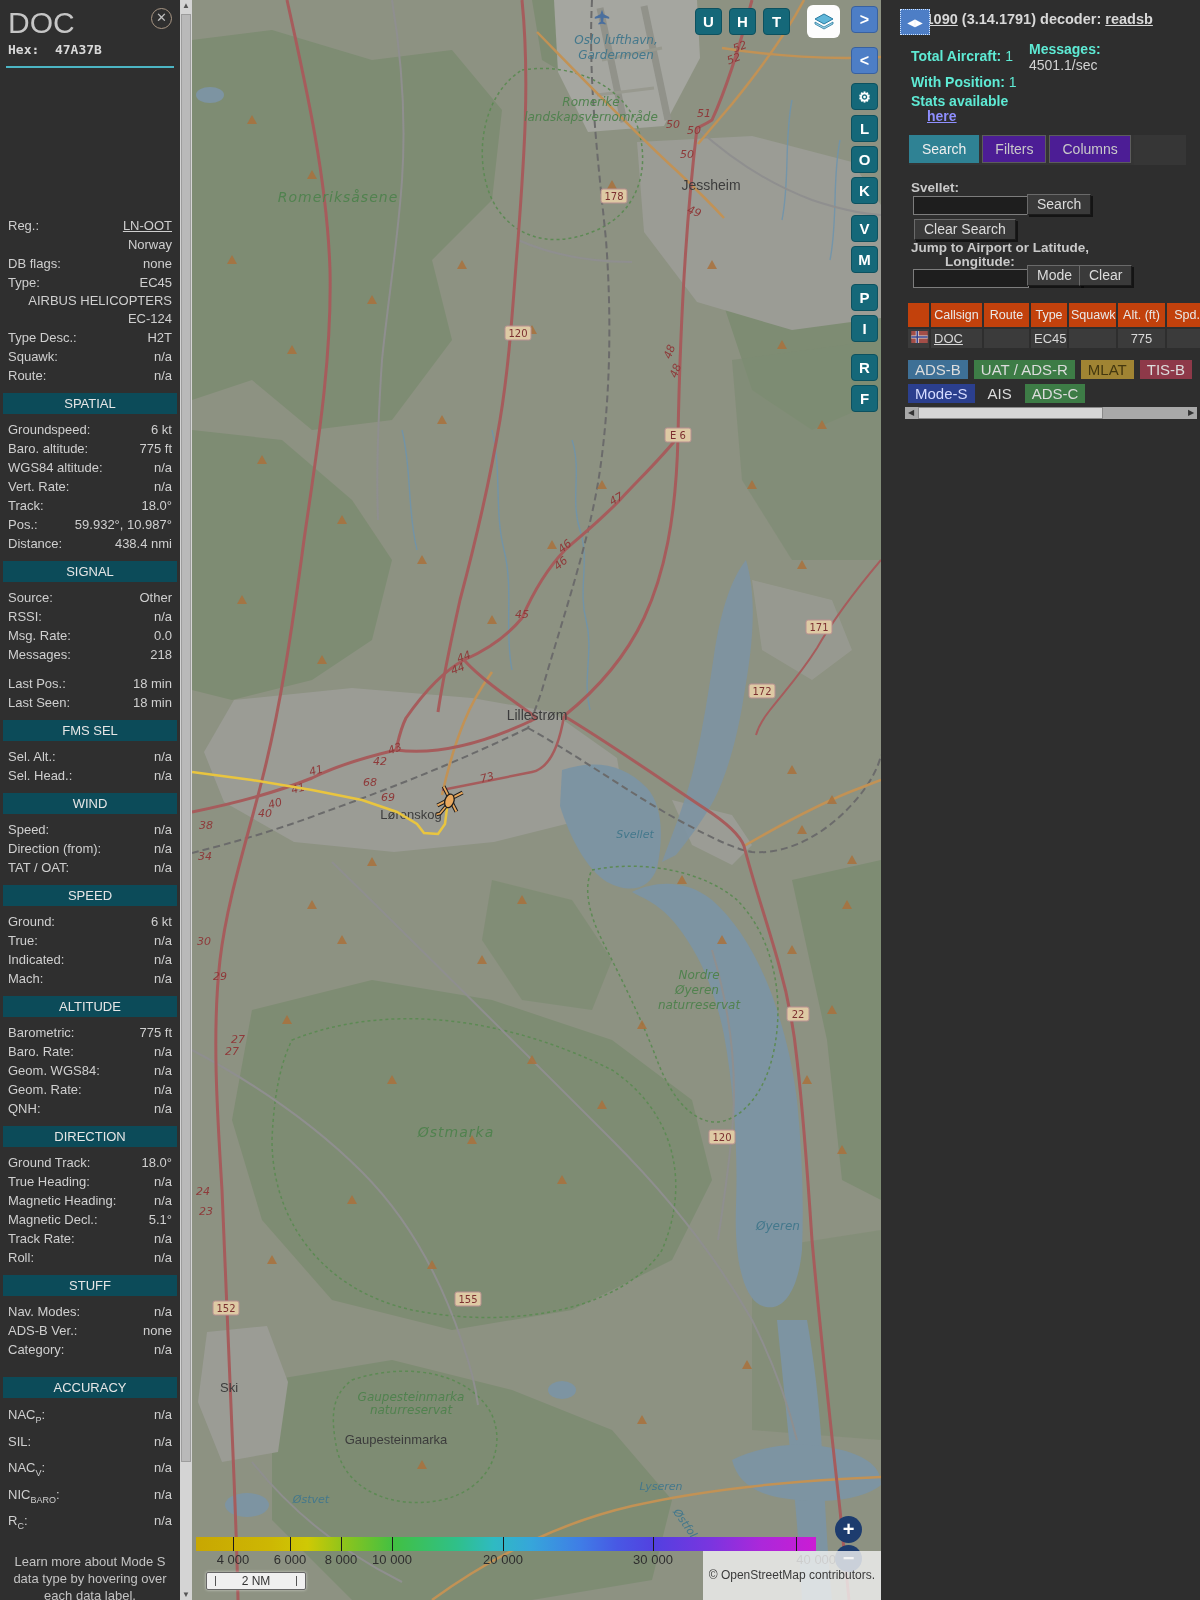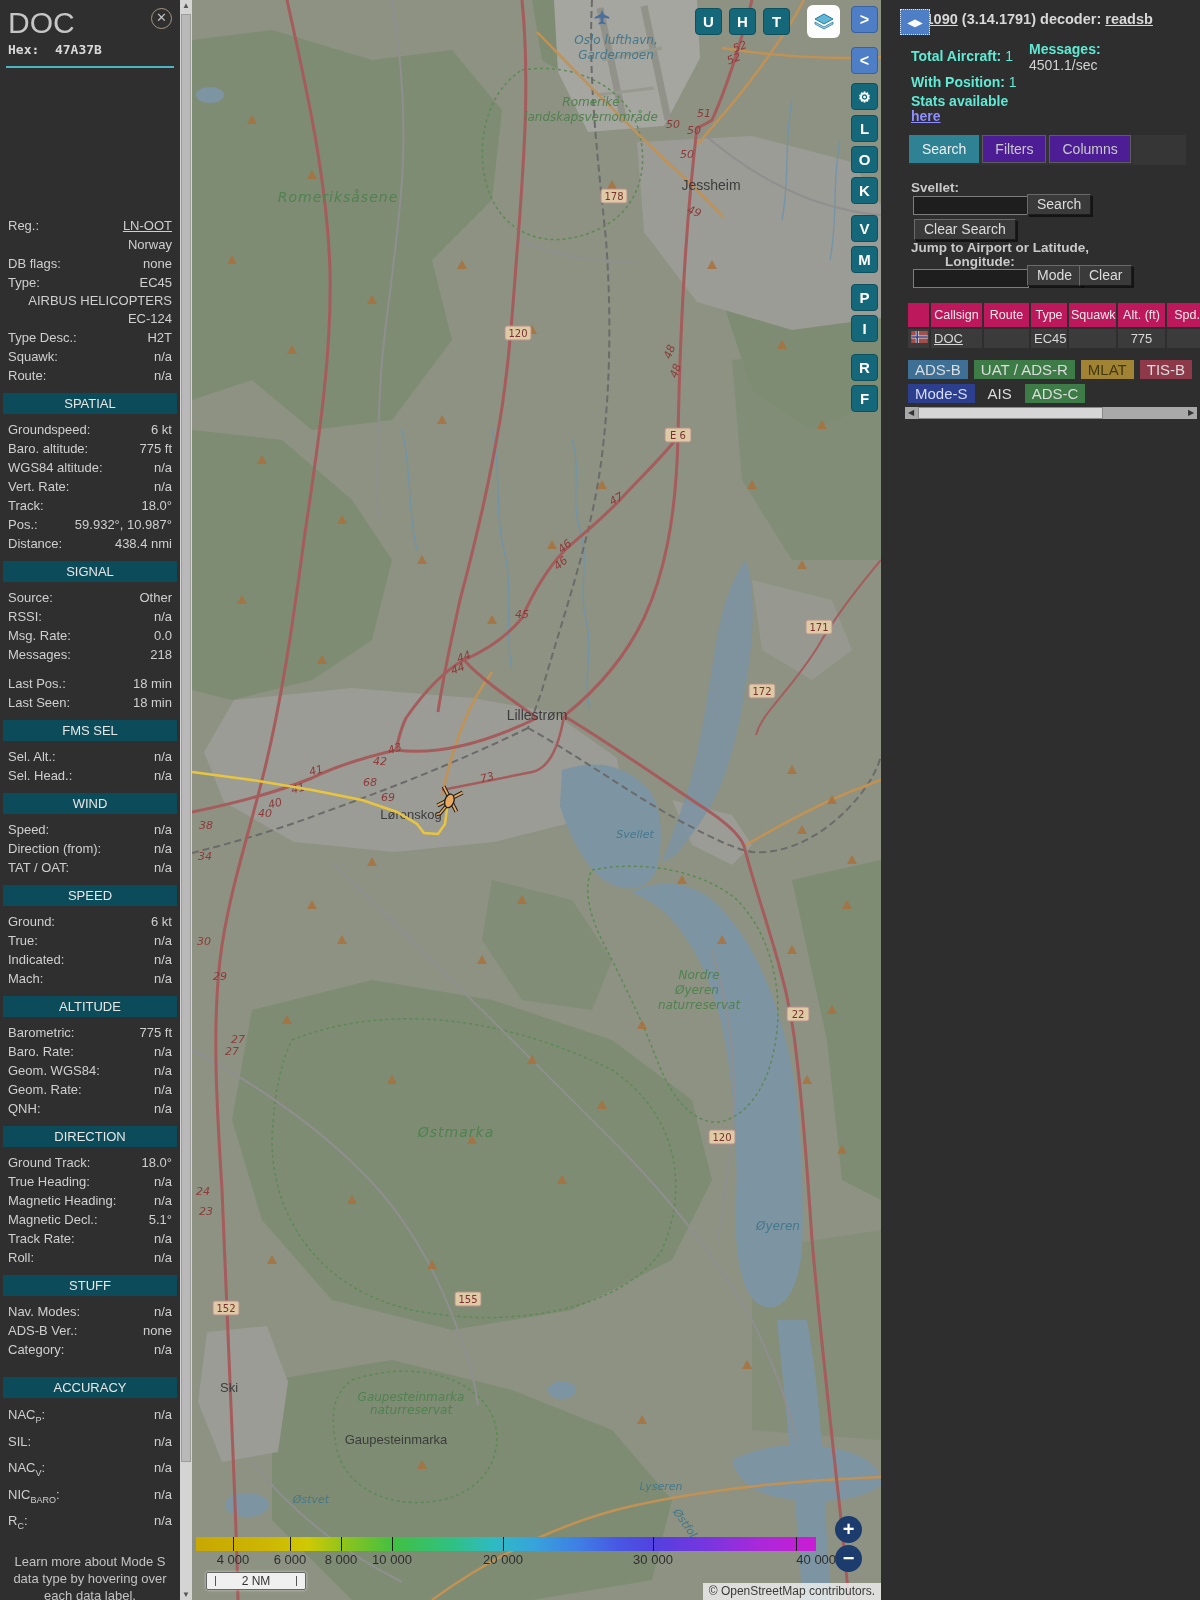--- a/index.html
+++ b/index.html
@@ -57,21 +57,21 @@
   .cbtick{position:absolute;top:1537px;width:1px;height:14px;background:#1a1a1a;}
   .cblab{position:absolute;top:1552px;font-size:13px;color:#2e2e2e;transform:translateX(-50%);
          font-family:"Liberation Sans",sans-serif;}
   #scalebar{position:absolute;left:14px;top:1572px;width:100px;height:18px;background:#f0f0f0;
             border:1px solid #666;box-sizing:border-box;font-size:12px;color:#333;text-align:center;
             line-height:16px;border-radius:2px;box-shadow:0 0 3px rgba(255,255,255,.6);}
   #scalebar i{position:absolute;top:3px;bottom:3px;width:1px;background:#555;font-style:normal;}
   .zbtn{position:absolute;left:643px;width:27px;height:27px;border-radius:50%;background:#1d3c6e;
         color:#fff;font-size:20px;font-weight:bold;display:flex;align-items:center;justify-content:center;}
   #attrib{position:absolute;right:0;bottom:0;height:17px;background:rgba(240,240,240,.82);
-          color:#3a3a3a;font-size:12px;line-height:17px;padding:0 6px;}
+          color:#3a3a3a;font-size:12px;line-height:17px;padding:16px 6px;}
   
   #panel{position:absolute;left:881px;top:0;width:319px;height:1600px;background:#2e2e2e;color:#d2d2d2;}
   .abs{position:absolute;}
   .p-title{left:26px;top:11px;font-size:14.5px;font-weight:bold;white-space:nowrap;color:#d8d8d8;}
   .p-toggle{left:19px;top:9px;width:28px;height:24px;background:#4d7ec6;border:1px dotted #cfe4ff;
             color:#fff;font-size:10px;display:flex;align-items:center;justify-content:center;z-index:2;}
   .p-bold{font-weight:bold;font-size:14px;color:#5eead4;}
   .p-link{color:#8f8fff;text-decoration:underline;font-weight:bold;font-size:14px;}
   #tabs{left:28px;top:135px;width:277px;height:30px;display:flex;gap:3px;background:#343434;}
   .tab{height:28px;padding:0 12px;display:flex;align-items:center;background:#4c1d95;
@@ -79,21 +79,21 @@
   .tab.active{background:#2f8294;border-color:#2f8294;color:#efefef;}
   .tab-fill{flex:1;background:#363636;}
   .p-label{font-weight:bold;font-size:13.5px;color:#c9c9c9;}
   .p-input{position:absolute;width:108px;height:17px;background:#1e1e1e;border:1px solid #7d7d7d;
            color:#ddd;font-size:12px;padding:0 3px;box-sizing:content-box;}
   .pbtn{position:absolute;background:#3a3a3a;border:1px solid #1c1c1c;border-top-color:#6a6a6a;
         border-left-color:#6a6a6a;box-shadow:2px 2px 0 rgba(0,0,0,.55);color:#dcdcdc;font-size:14px;
         padding:1px 9px;line-height:17px;}
   #actable{left:27px;top:303px;}
   .t-hrow,.t-drow{display:flex;gap:2px;margin-bottom:2px;}
-  .t-h{background:#be185d;color:#e9e9e9;font-size:12.5px;padding:5px 2px;text-align:center;
+  .t-h{background:#c2410c;color:#e9e9e9;font-size:12.5px;padding:5px 2px;text-align:center;
        box-sizing:border-box;}
   .t-c{background:#3b3b3b;color:#d8d8d8;font-size:13px;padding:1px 3px;height:19px;line-height:17px;
        box-sizing:border-box;}
   #legend1,#legend2{left:27px;white-space:nowrap;}
   .lgd{display:inline-block;font-size:15px;padding:1px 7px;margin-right:6px;}
   #hscroll{left:24px;top:407px;width:292px;height:12px;background:#a9a9a9;}
   #hscroll .thumb{position:absolute;left:13px;top:0;width:185px;height:12px;background:#d6d6d6;
                   border:1px solid #8a8a8a;box-sizing:border-box;}
   #hscroll .arr{position:absolute;top:0;width:12px;height:12px;font-size:8px;line-height:12px;
                 text-align:center;color:#333;}
@@ -625,21 +625,21 @@
 
     <div class="abs p-bold" style="left:30px;top:48px;">
       <span>Total Aircraft:</span> <span style="font-weight:normal;">1</span>
     </div>
     <div class="abs p-bold" style="left:148px;top:41px;">Messages:</div>
     <div class="abs" style="left:148px;top:57px;font-size:14px;">4501.1/sec</div>
     <div class="abs p-bold" style="left:30px;top:74px;">
       <span>With Position:</span> <span style="font-weight:normal;">1</span>
     </div>
     <div class="abs p-bold" style="left:30px;top:93px;">Stats available</div>
-    <div class="abs p-link" style="left:30px;top:108px;">here</div>
+    <div class="abs p-link" style="left:46px;top:108px;">here</div>
 
     <div class="abs" id="tabs">
         <div class="tab active">Search</div>
         <div class="tab">Filters</div>
         <div class="tab">Columns</div>
         <div class="tab-fill"></div>
       </div>
 
     <div class="abs p-label" style="left:30px;top:180px;">Svellet:</div>
     <input class="p-input" style="left: 32px; top: 196px;" value="">

